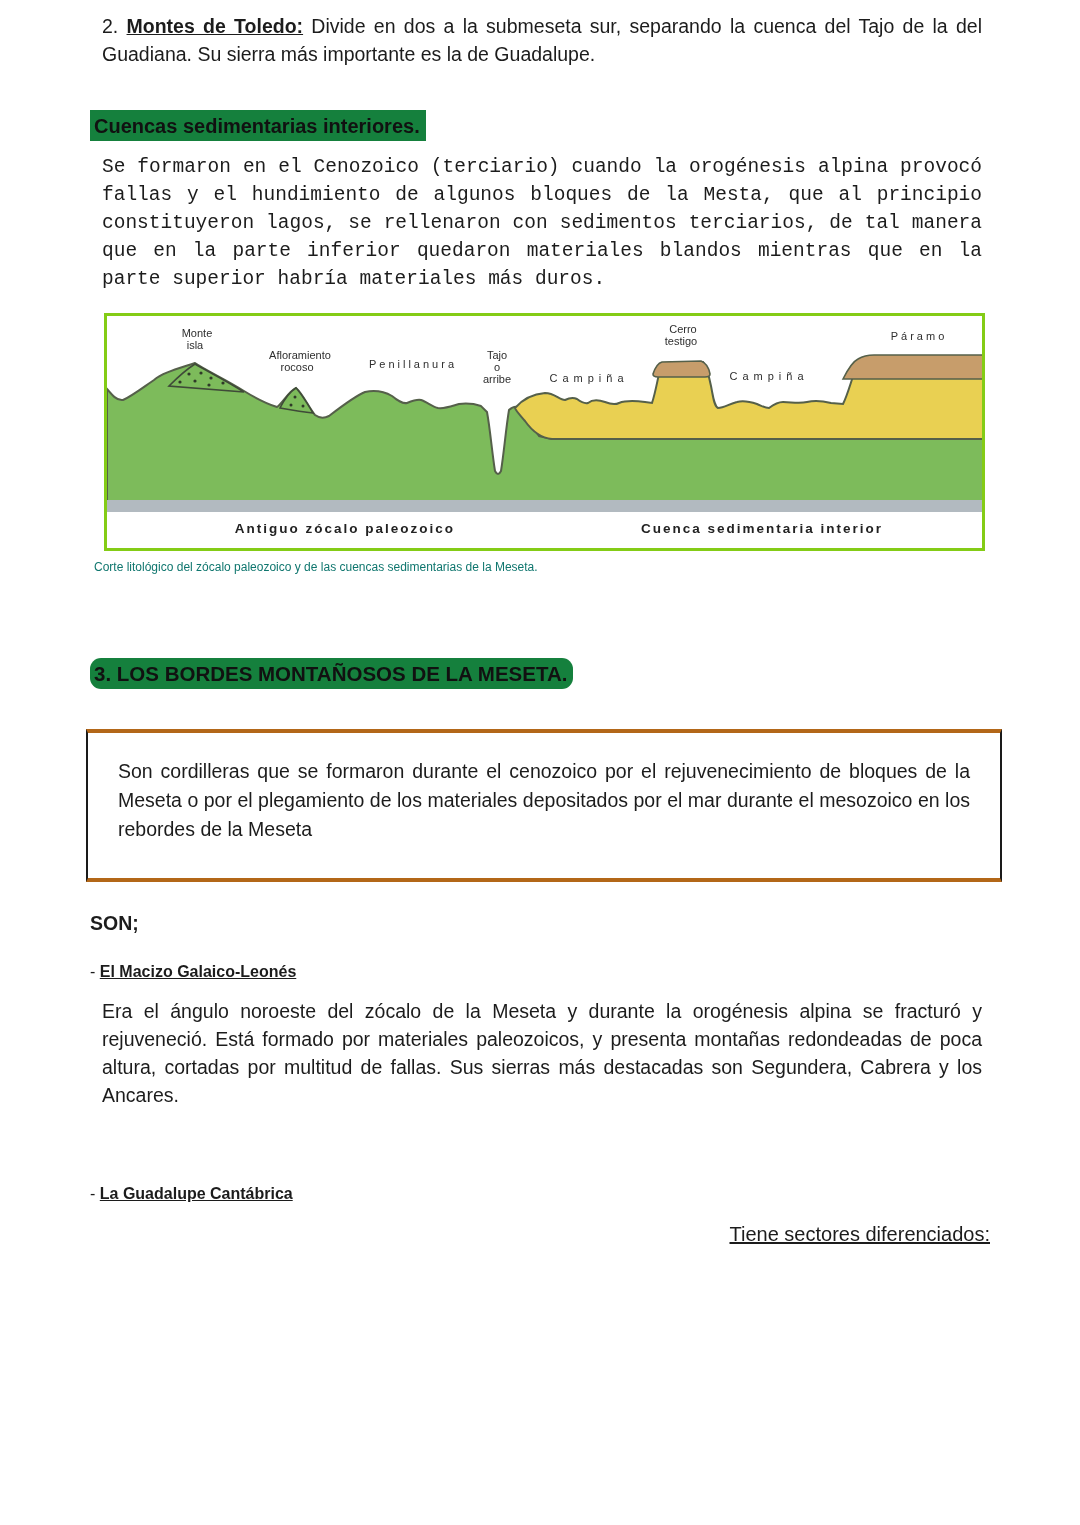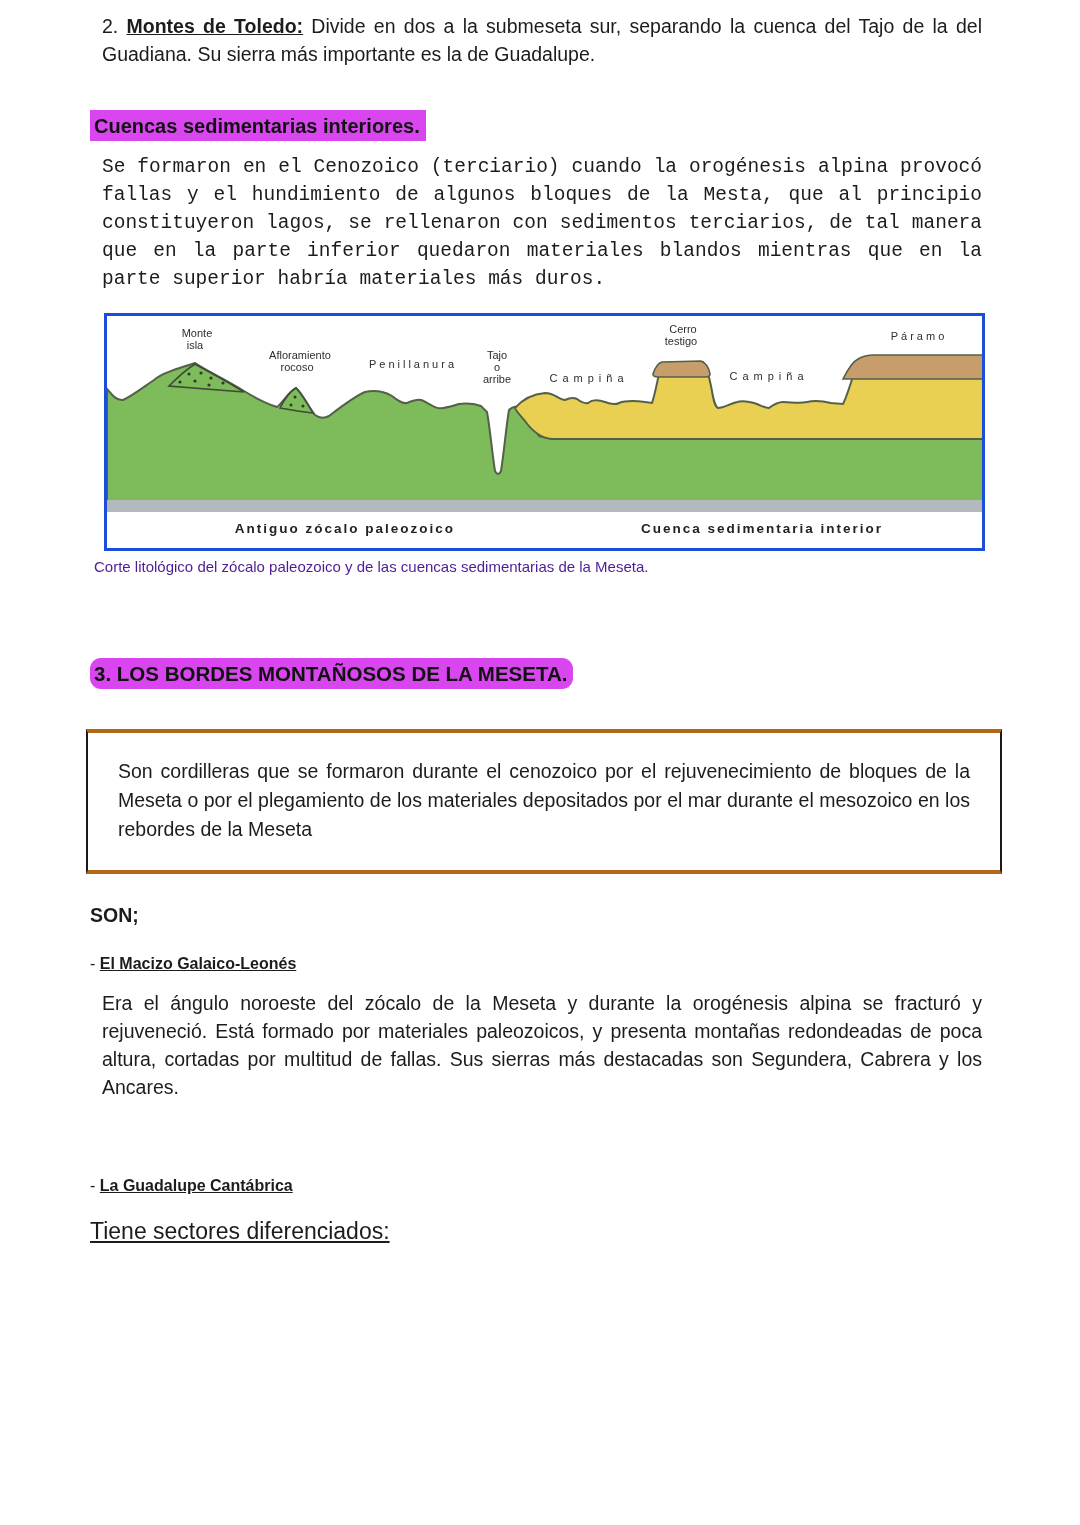--- a/index.html
+++ b/index.html
@@ -9,48 +9,48 @@
     color:#1c1c1c;overflow:hidden;
   }
   .page{padding:0 90px;}
   p.bodytext{
     font-size:19.5px;line-height:28px;margin:12px;text-align:justify;
     width:880px;
   }
   .b{font-weight:bold;}
   .u{text-decoration:underline;}
   .hl{
-    display:inline-block;background:#d946ef;font-weight:bold;
+    display:inline-block;background:#15803d;font-weight:bold;
     font-size:20px;line-height:24px;padding:4px 6px 3px 4px;color:#111;
   }
   .p1{margin-top:102px;}
   .h1{margin-top:42px;}
   .p2{margin-top:22px;font-family:Liberation Mono, monospace;}
   .diagram-wrap{
     margin-top:20px;margin-left:14px;width:875px;height:232px;
-    border:3px solid #1d4ed8;background:#ffffff;box-sizing:content-box;
+    border:3px solid #84cc16;background:#ffffff;box-sizing:content-box;
   }
   .caption{
-    margin-top:5px;margin-left:4px;font-size:15px;line-height:22px;
-    color:#4c1d95;
+    margin-top:5px;margin-left:4px;font-size:12px;line-height:22px;
+    color:#0f766e;
   }
   .h2{margin-top:80px;}
   .h2 .hl{font-size:20.5px;border-radius:11px;}
   .bigbox{
     margin-top:40px;margin-left:-4px;width:876px;
     border-left:2px solid #1a1a1a;border-right:2px solid #1a1a1a;
     border-top:4px solid #b36718;border-bottom:4px solid #b36718;
-    padding:12px 18px 14px 18px;
+    padding:12px 18px 22px 18px;
   }
   .bigbox p{width:auto;line-height:29px;}
   .son{margin-top:30px;font-size:19.5px;font-weight:bold;}
   .subhead{margin-top:28px;font-size:16px;}
   .gal-p{margin-top:20px;}
   .cant-h{margin-top:76px;}
-  .cant-sub{font-size:23px;}
+  .cant-sub{font-size:20px;text-align:right;}
   .item1{margin-top:30px;}
   svg text{
     font-family:"Liberation Sans","DejaVu Sans",sans-serif;
     fill:#2e2e2e;font-size:11px;
   }
   svg text.sp1{letter-spacing:3px;}
   svg text.sp2{letter-spacing:5px;}
   svg text.bot{font-weight:bold;font-size:13.5px;letter-spacing:2px;fill:#222;}
 </style>
 </head>

